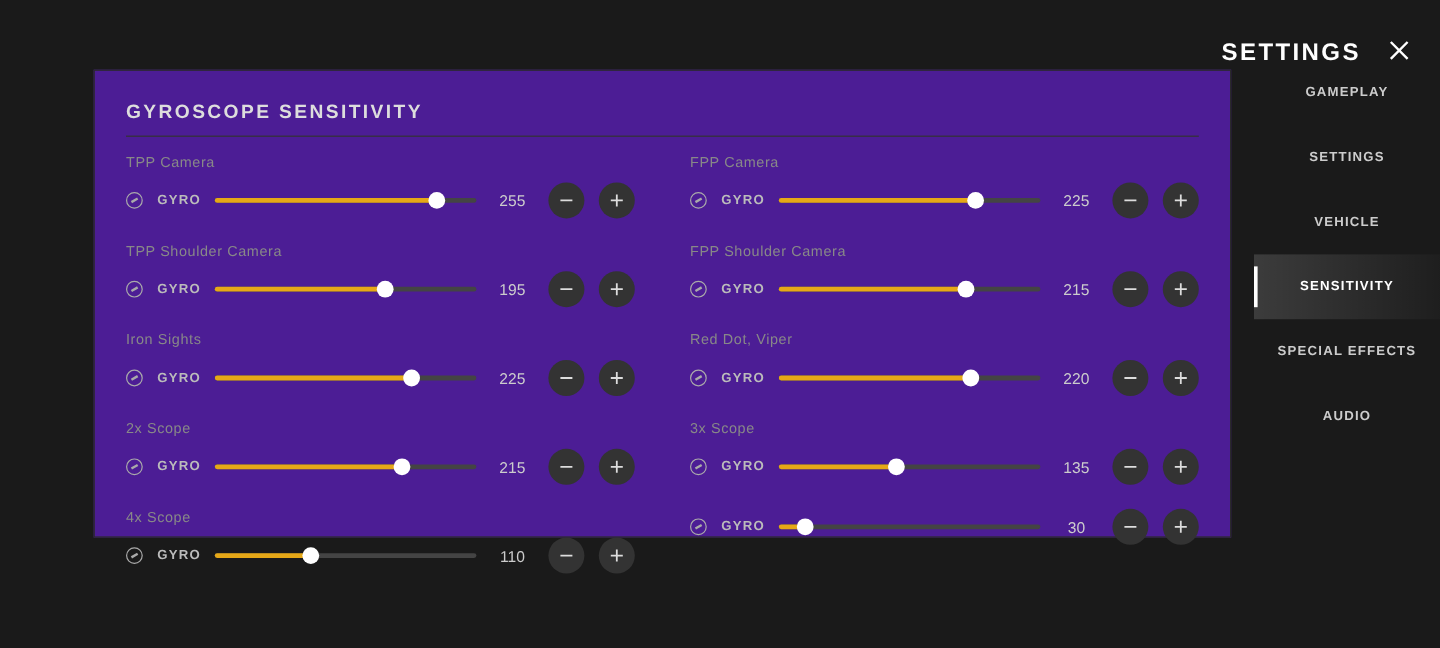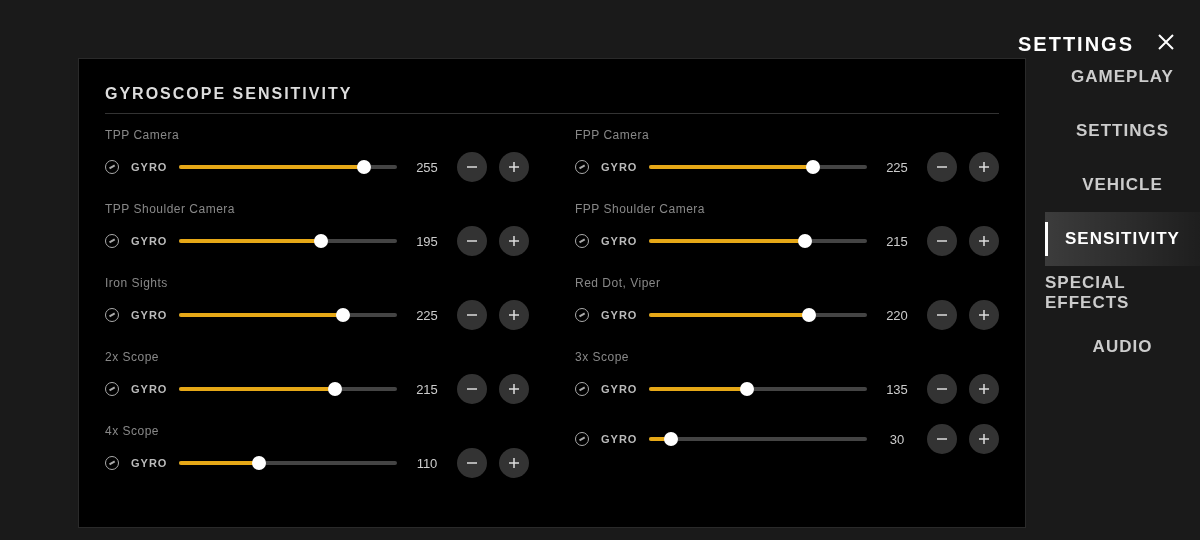--- a/index.html
+++ b/index.html
@@ -1,24 +1,24 @@
 <!DOCTYPE html>
 <html><head>
 <meta charset="utf-8">
 <style>
 *{margin:0;padding:0;box-sizing:border-box}
 body{background:#1a1a1a;font-family:sans-serif;color:#999;width:1200px;height:540px;overflow:hidden;position:relative}
 .header{position:absolute;top:28px;right:20px;display:flex;align-items:flex-end;gap:18px}
 .title{color:#fff;font-size:20px;letter-spacing:2px;font-weight:bold}
 .close-btn{width:28px;height:28px;display:flex;align-items:center;justify-content:center;cursor:pointer;color:#fff;font-size:24px}
 .sidebar{position:absolute;right:0;top:50px;width:155px;display:flex;flex-direction:column}
-.nav-item{height:54px;display:flex;align-items:center;justify-content:center;color:#ccc;font-size:17px;letter-spacing:1px;font-weight:bold;cursor:pointer;position:relative}
+.nav-item{height:54px;display:flex;align-items:center;justify-content:center;color:#ccc;font-size:11px;letter-spacing:1px;font-weight:bold;cursor:pointer;position:relative}
 .nav-item.active{background:linear-gradient(90deg,rgba(255,255,255,0.15),rgba(255,255,255,0.02));color:#fff}
 .nav-item.active::before{content:"";position:absolute;left:0;top:10px;bottom:10px;width:3px;background:#fff}
-.panel{position:absolute;left:78px;top:58px;width:948px;height:470px;background:#000000;border:1px solid #2a2a2a;padding:26px 26px 0 26px}
+.panel{position:absolute;left:78px;top:58px;width:948px;height:390px;background:#4c1d95;border:1px solid #2a2a2a;padding:26px 26px 0 26px}
 .panel-title{color:#ddd;font-size:16px;letter-spacing:2px;font-weight:bold;margin-bottom:10px}
 .hr{height:1px;background:#333;margin-bottom:14px}
 .grid{display:grid;grid-template-columns:1fr 1fr;column-gap:46px;row-gap:2px}
 .item{display:flex;flex-direction:column;gap:10px;margin-bottom:18px}
 .item-label{color:#888;font-size:12px;letter-spacing:0.5px}
 .row{display:flex;align-items:center;gap:12px}
 .gyro-icon{width:14px;height:14px;border:1.5px solid #aaa;border-radius:50%;position:relative}
 .gyro-icon::after{content:"";position:absolute;left:3px;right:3px;top:5px;height:1.5px;background:#aaa;transform:rotate(-30deg)}
 .gyro-label{color:#bbb;font-size:11px;letter-spacing:1px;font-weight:bold;width:36px}
 .track{flex:1;height:4px;background:#444;border-radius:2px;position:relative;cursor:pointer}

